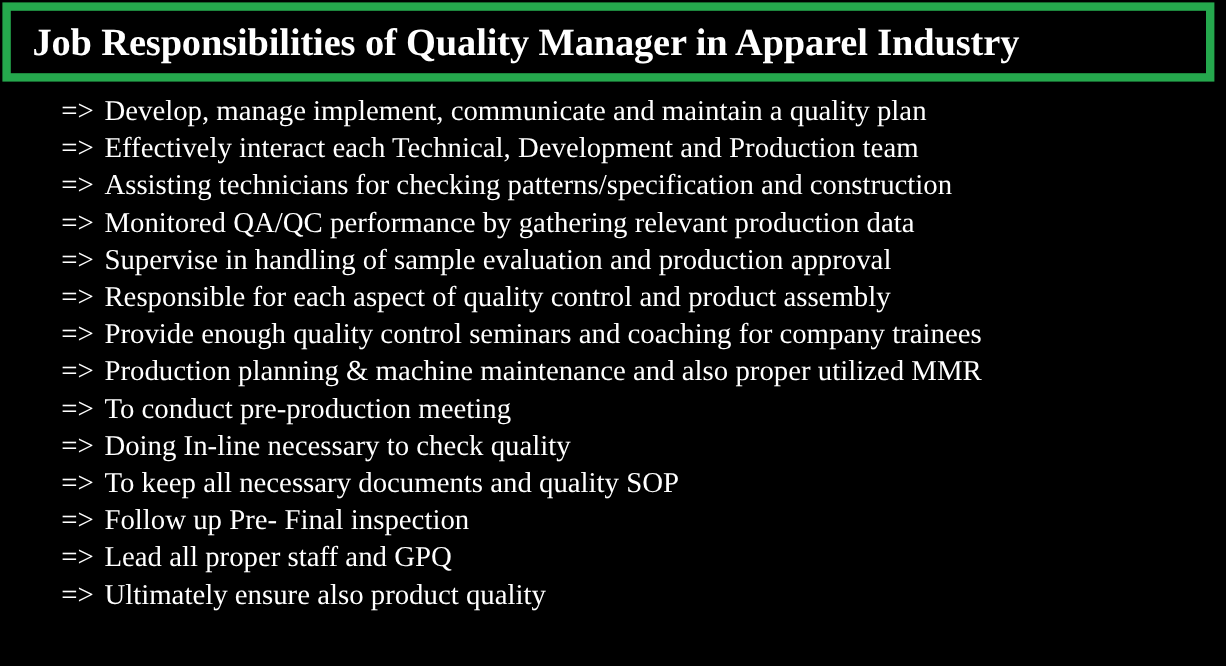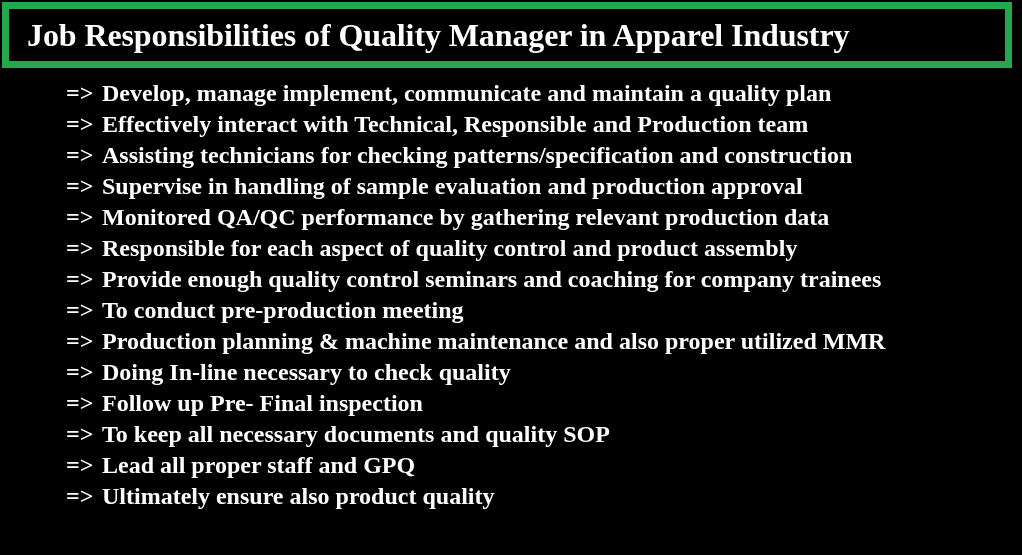--- a/index.html
+++ b/index.html
@@ -58,23 +58,23 @@
     width: 1022px;
     margin: 0;
     padding: 0;
     list-style: none;
   }
   .resp-item {
     display: block;
     height: 31px;
     line-height: 31px;
     white-space: nowrap;
-    padding-left: 66px;
+    padding-left: 51px;
     font-family: "Liberation Serif", "DejaVu Serif", serif;
-    font-weight: bold;
+    font-weight: normal;
     font-size: 24px;
     color: #ffffff;
     overflow: hidden;
   }
   .arrow-marker {
     display: inline-block;
     width: 36px;
     font-family: "Liberation Serif", "DejaVu Serif", serif;
     font-size: 24px;
     color: #ffffff;
@@ -91,28 +91,28 @@
 
 <div id="slide" style="background-color: rgb(0, 0, 0); color: rgb(255, 255, 255);">
 
   <div class="title-banner" style="border-color: rgb(37, 168, 77); background-color: rgb(0, 0, 0);">
     <span class="title-text">Job Responsibilities of Quality Manager in Apparel Industry</span>
   </div>
 
   <ul class="resp-list">
 
   <li class="resp-item"><span class="arrow-marker">=&gt;</span><span class="resp-text">Develop, manage implement, communicate and maintain a quality plan</span></li>
-      <li class="resp-item"><span class="arrow-marker">=&gt;</span><span class="resp-text">Effectively interact with Technical, Responsible and Production team</span></li>
+      <li class="resp-item"><span class="arrow-marker">=&gt;</span><span class="resp-text">Effectively interact each Technical, Development and Production team</span></li>
       <li class="resp-item"><span class="arrow-marker">=&gt;</span><span class="resp-text">Assisting technicians for checking patterns/specification and construction</span></li>
+      <li class="resp-item"><span class="arrow-marker">=&gt;</span><span class="resp-text">Monitored QA/QC performance by gathering relevant production data</span></li>
       <li class="resp-item"><span class="arrow-marker">=&gt;</span><span class="resp-text">Supervise in handling of sample evaluation and production approval</span></li>
-      <li class="resp-item"><span class="arrow-marker">=&gt;</span><span class="resp-text">Monitored QA/QC performance by gathering relevant production data</span></li>
       <li class="resp-item"><span class="arrow-marker">=&gt;</span><span class="resp-text">Responsible for each aspect of quality control and product assembly</span></li>
       <li class="resp-item"><span class="arrow-marker">=&gt;</span><span class="resp-text">Provide enough quality control seminars and coaching for company trainees</span></li>
+      <li class="resp-item"><span class="arrow-marker">=&gt;</span><span class="resp-text">Production planning &amp; machine maintenance and also proper utilized MMR</span></li>
       <li class="resp-item"><span class="arrow-marker">=&gt;</span><span class="resp-text">To conduct pre-production meeting</span></li>
-      <li class="resp-item"><span class="arrow-marker">=&gt;</span><span class="resp-text">Production planning &amp; machine maintenance and also proper utilized MMR</span></li>
       <li class="resp-item"><span class="arrow-marker">=&gt;</span><span class="resp-text">Doing In-line necessary to check quality</span></li>
+      <li class="resp-item"><span class="arrow-marker">=&gt;</span><span class="resp-text">To keep all necessary documents and quality SOP</span></li>
       <li class="resp-item"><span class="arrow-marker">=&gt;</span><span class="resp-text">Follow up Pre- Final inspection</span></li>
-      <li class="resp-item"><span class="arrow-marker">=&gt;</span><span class="resp-text">To keep all necessary documents and quality SOP</span></li>
       <li class="resp-item"><span class="arrow-marker">=&gt;</span><span class="resp-text">Lead all proper staff and GPQ</span></li>
       <li class="resp-item"><span class="arrow-marker">=&gt;</span><span class="resp-text">Ultimately ensure also product quality</span></li>
     </ul>
 
 </div>
 
 </body></html>

